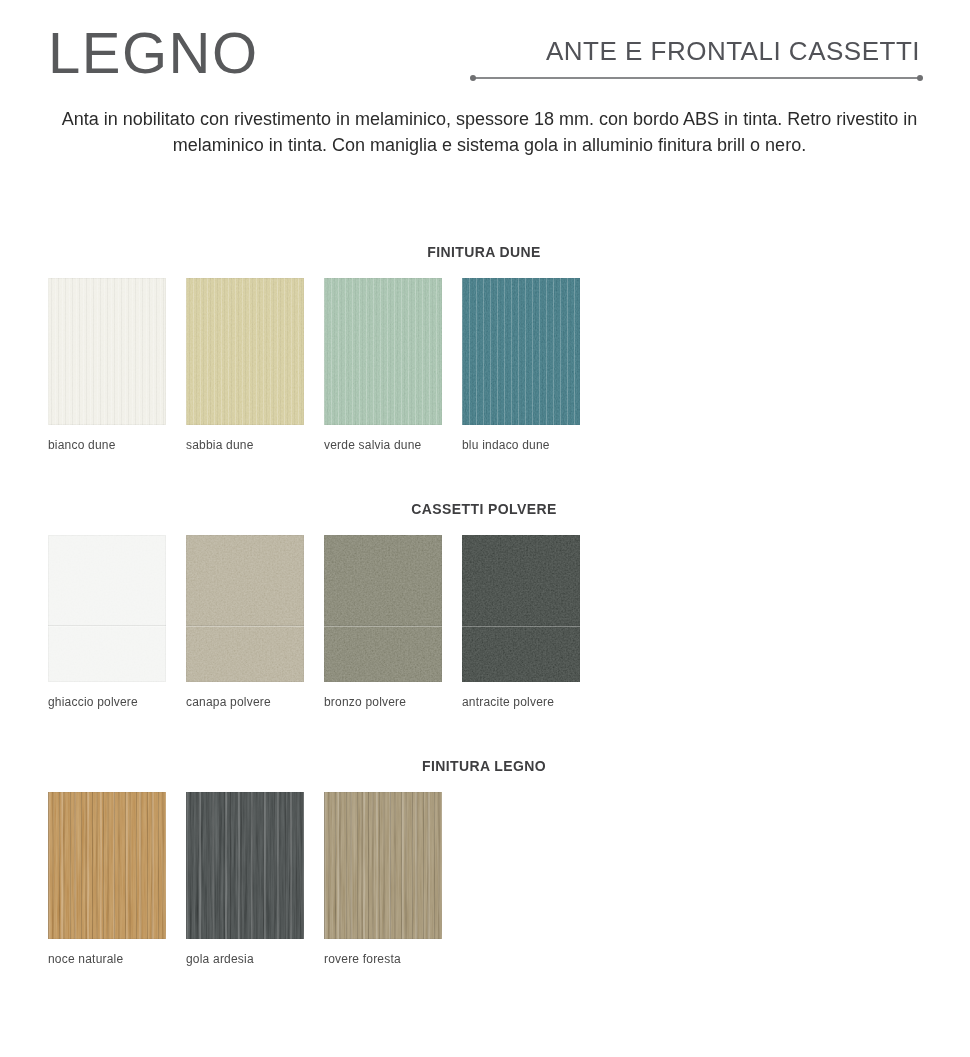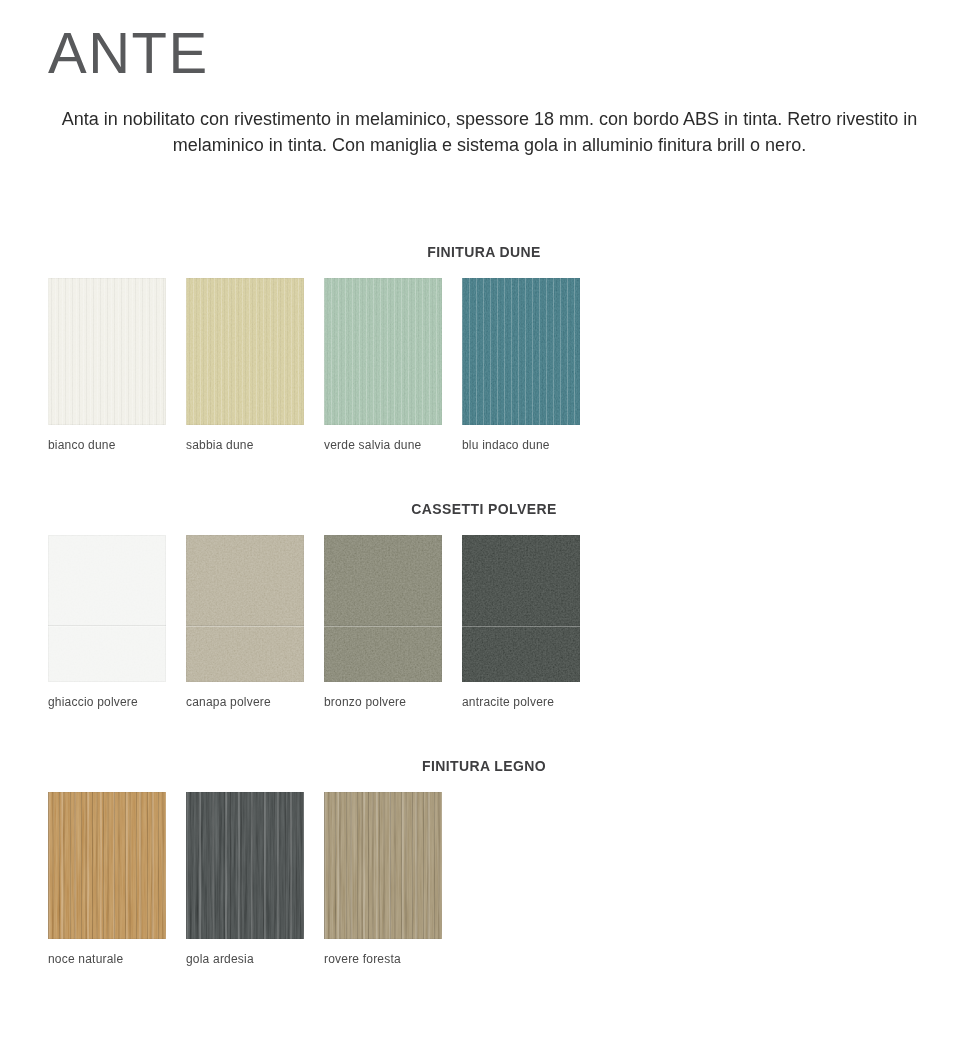--- a/index.html
+++ b/index.html
@@ -116,21 +116,28 @@
       <feComponentTransfer>
           <feFuncA type="linear" slope="0" intercept="1"></feFuncA>
         </feComponentTransfer>
     </filter>
   </defs>
 </svg>
 
 <div class="page">
 
   <header class="header">
-    <h1 class="page-title">ANTE</h1>
+    <h1 class="page-title">LEGNO</h1>
+    <div class="subtitle-block">
+      <h2 class="page-subtitle">ANTE E FRONTALI CASSETTI</h2>
+      <div class="rule">
+        <span class="dot left"></span>
+        <span class="dot right"></span>
+      </div>
+    </div>
   </header>
 
   <p class="description">Anta in nobilitato con rivestimento in melaminico, spessore 18 mm. con bordo ABS in tinta. Retro rivestito in melaminico in tinta. Con maniglia e sistema gola in alluminio finitura brill o nero.</p>
 
   <main id="sections">
   <section class="finish-section">
     <h3 class="section-heading">FINITURA DUNE</h3>
     <div class="swatch-row">
   <figure class="swatch">
     <div class="chip dune" style="background: rgb(240, 239, 231);">

